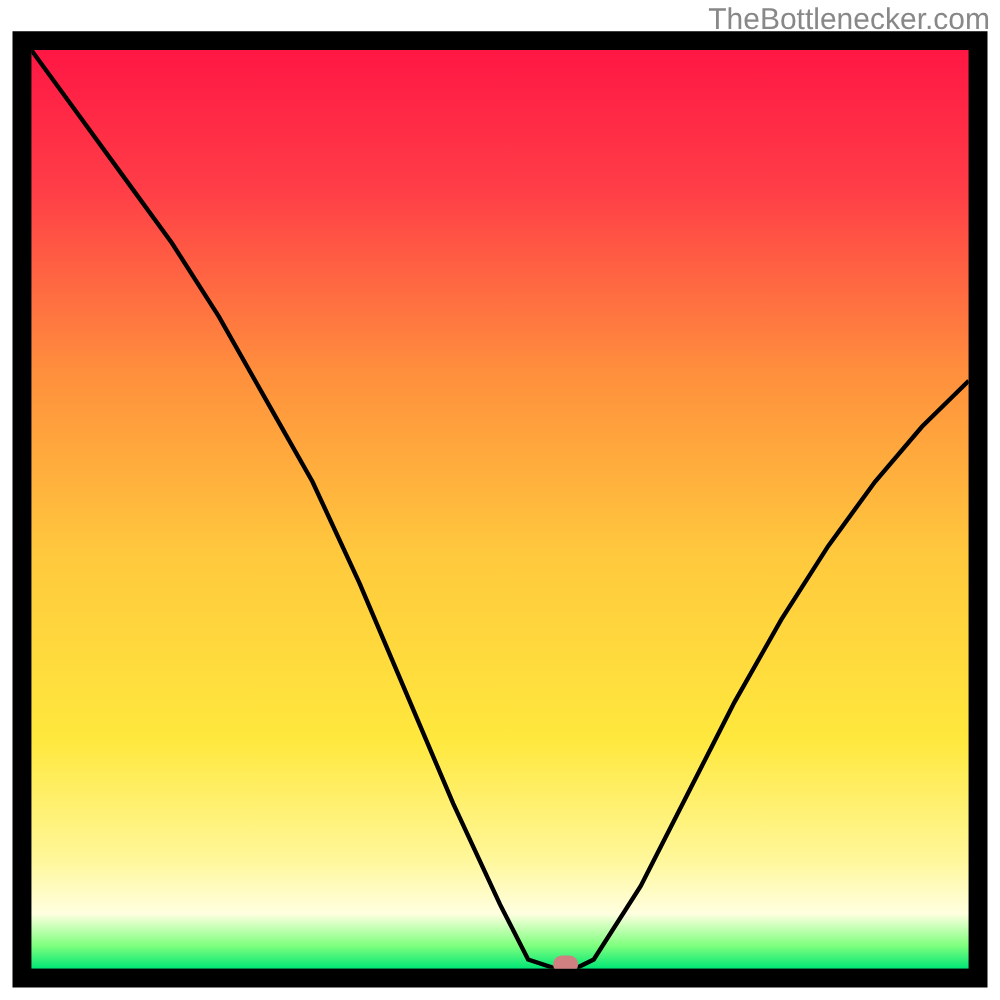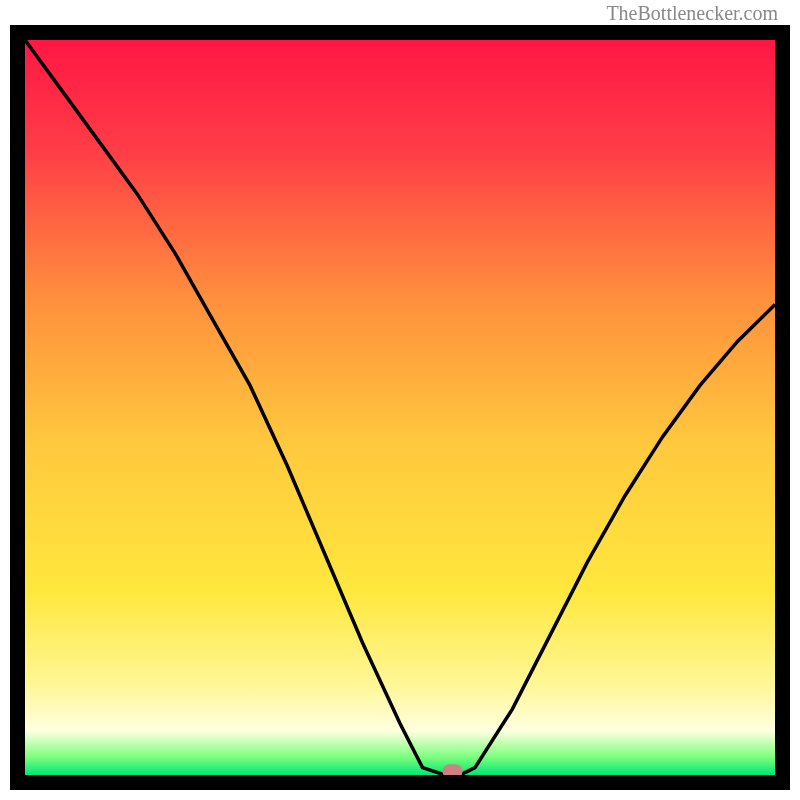--- a/index.html
+++ b/index.html
@@ -10,24 +10,24 @@
   }
   .container {
     width: 800px;
     height: 800px;
     position: relative;
     background: #fff;
   }
   .watermark {
     position: absolute;
     top: 2px;
-    right: 22px;
+    right: 8px;
     color: #888;
-    font-size: 20px;
-    font-family: Liberation Serif, serif;
+    font-size: 24px;
+    font-family: Liberation Sans, sans-serif;
     z-index: 10;
   }
   .chart-frame {
     position: absolute;
     top: 25px;
     left: 10px;
     width: 780px;
     height: 765px;
     background: #000;
   }

